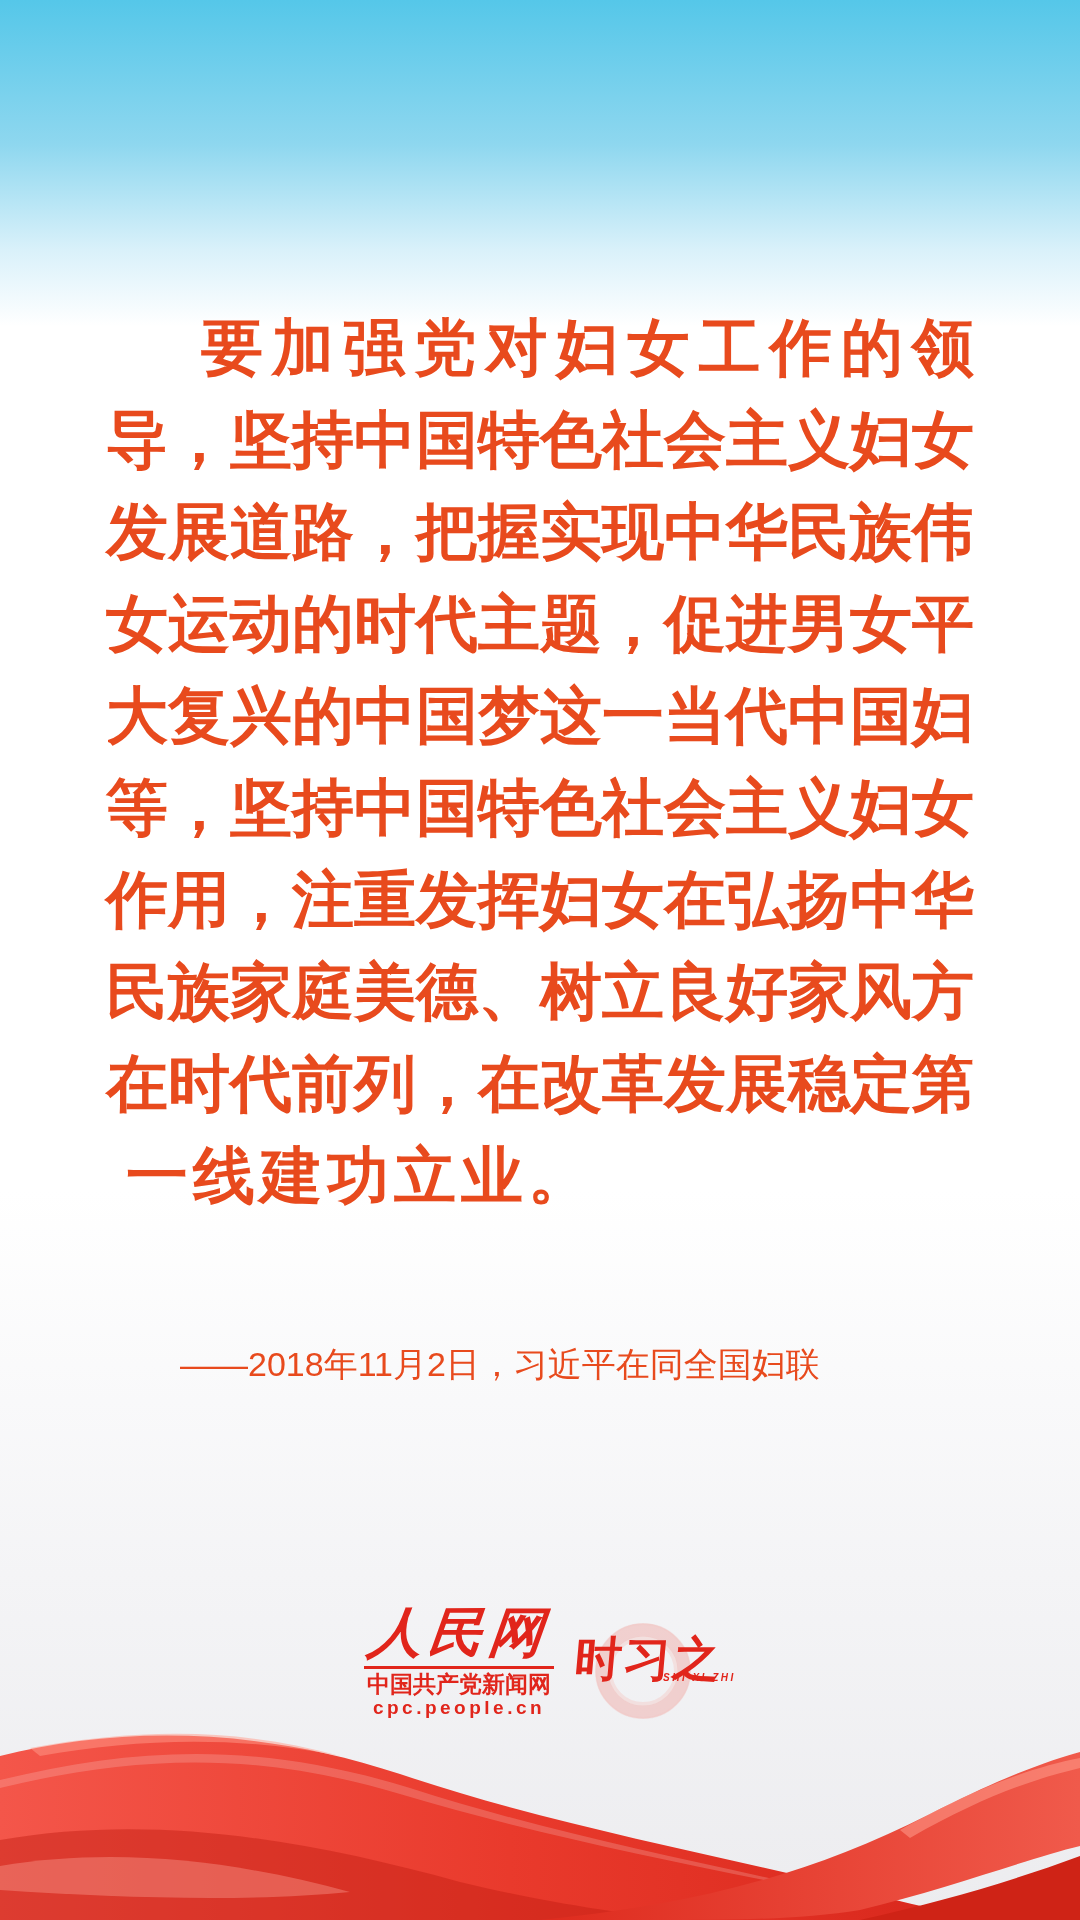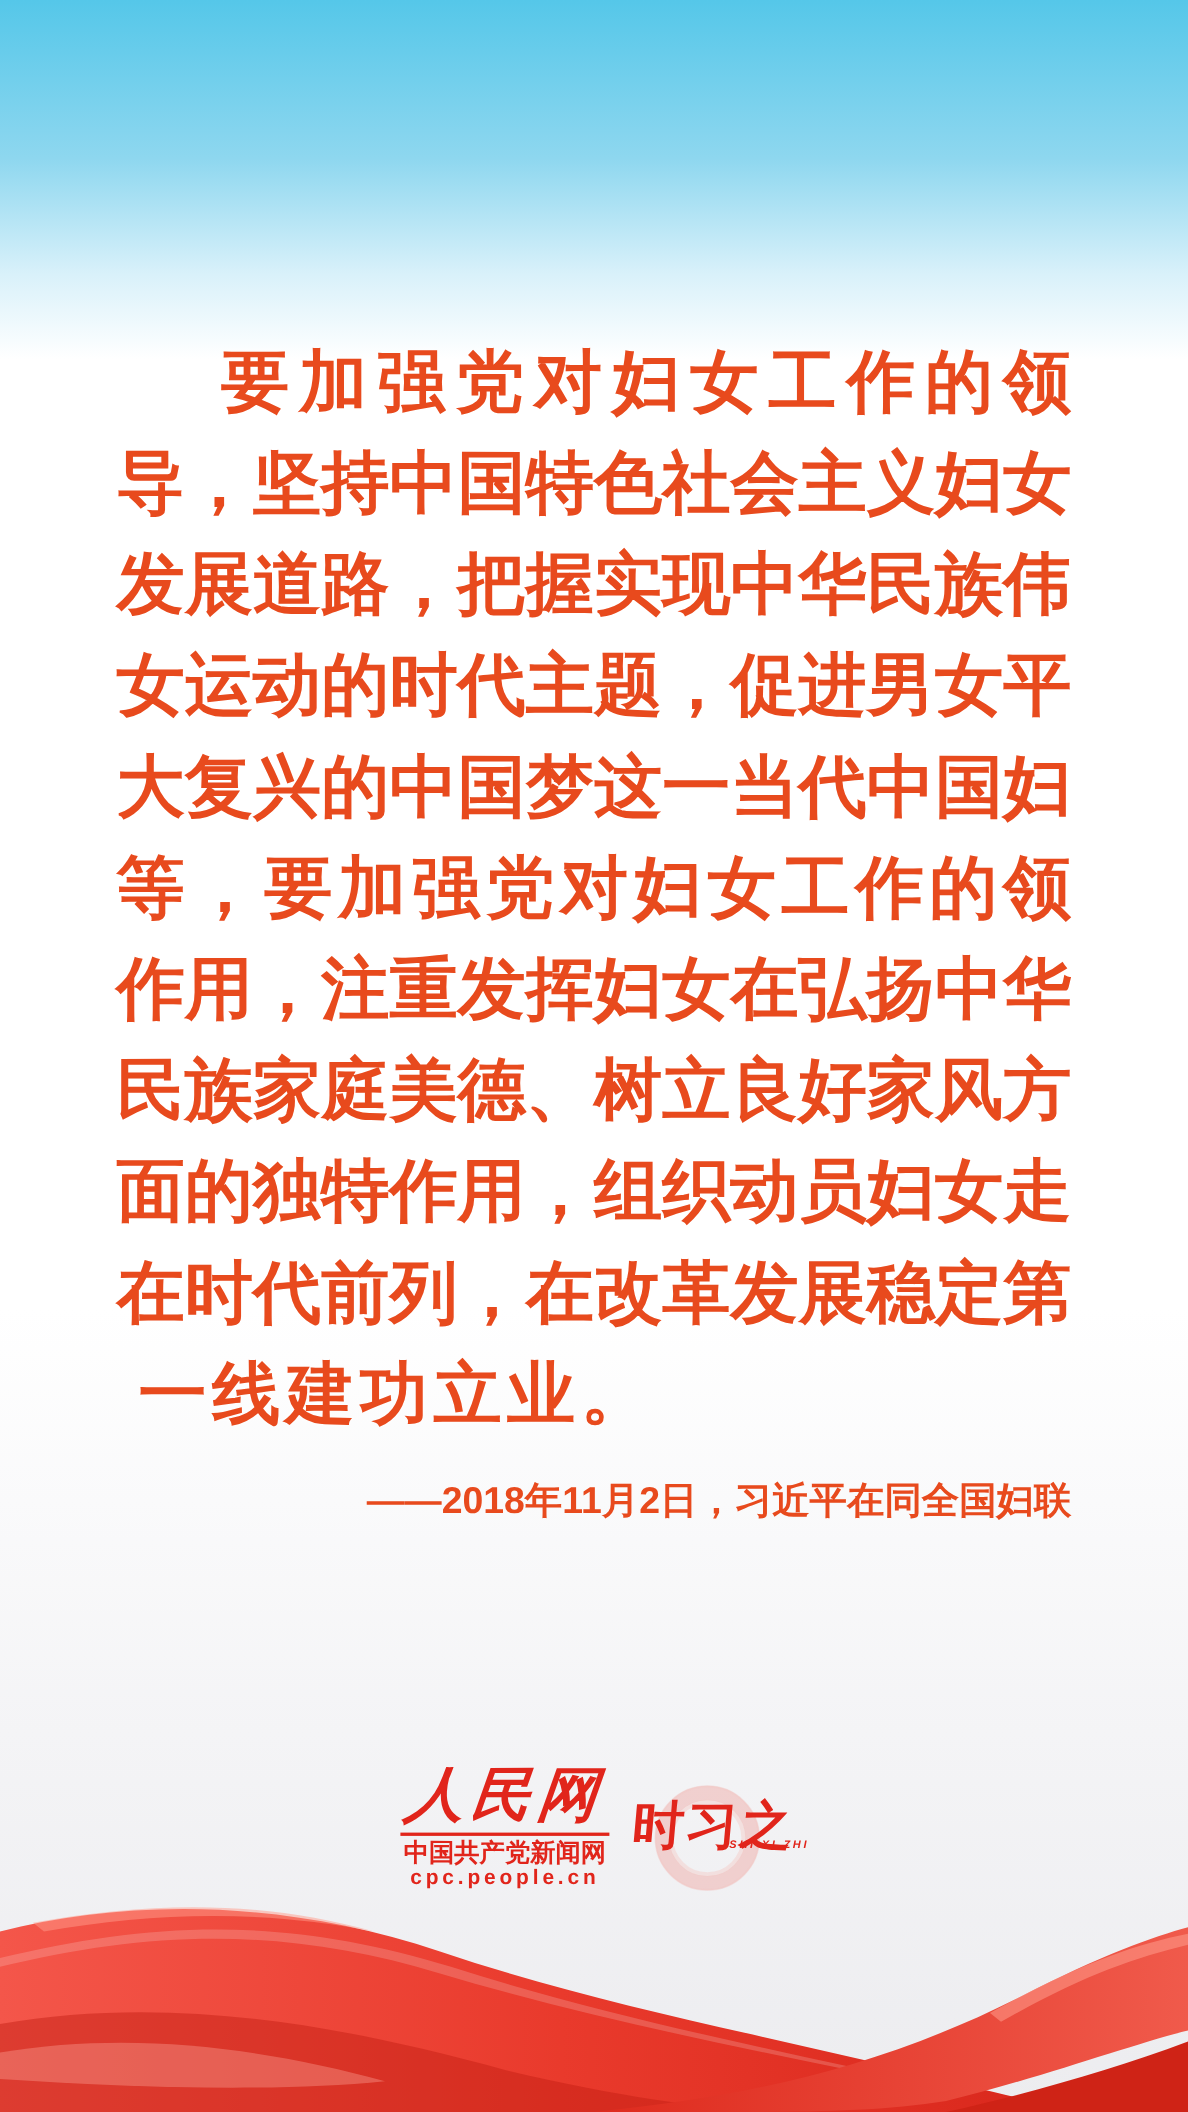--- a/index.html
+++ b/index.html
@@ -42,22 +42,21 @@
     letter-spacing:5px;
     margin-left:20px;
   }
   
   .attribution{
     position:absolute;
     left:106px;top:1340px;width:868px;
     color:#e84a1d;
     font-size:34px;
     line-height:48px;
-    font-weight:bold;
-    text-align:right;
+    font-weight:normal;
   }
   .attribution .indent{ text-indent:74px; }
   
   .logos{ position:absolute; left:0; top:0; width:1080px; height:1920px; pointer-events:none;}
   .pd-block{
     position:absolute; left:364px; top:1600px; width:190px;
     color:#e1251b; text-align:center;
   }
   .pd-name{
     font-size:54px; line-height:64px; font-weight:bold;
@@ -87,24 +86,23 @@
 <body>
 
 <div class="page">
 
   <div class="quote">
     <div class="quote-line first">要加强党对妇女工作的领</div>
     <div class="quote-line">导，坚持中国特色社会主义妇女</div>
     <div class="quote-line">发展道路，把握实现中华民族伟</div>
     <div class="quote-line">女运动的时代主题，促进男女平</div>
     <div class="quote-line">大复兴的中国梦这一当代中国妇</div>
-    <div class="quote-line">等，要加强党对妇女工作的领</div>
+    <div class="quote-line">等，坚持中国特色社会主义妇女</div>
     <div class="quote-line">作用，注重发挥妇女在弘扬中华</div>
     <div class="quote-line">民族家庭美德、树立良好家风方</div>
-    <div class="quote-line">面的独特作用，组织动员妇女走</div>
     <div class="quote-line">在时代前列，在改革发展稳定第</div>
     <div class="quote-line last">一线建功立业。</div>
   </div>
 
   <div class="attribution">
     <div class="indent">——2018年11月2日，习近平在同全国妇联</div>
   </div>
 
   <div class="logos">
 

